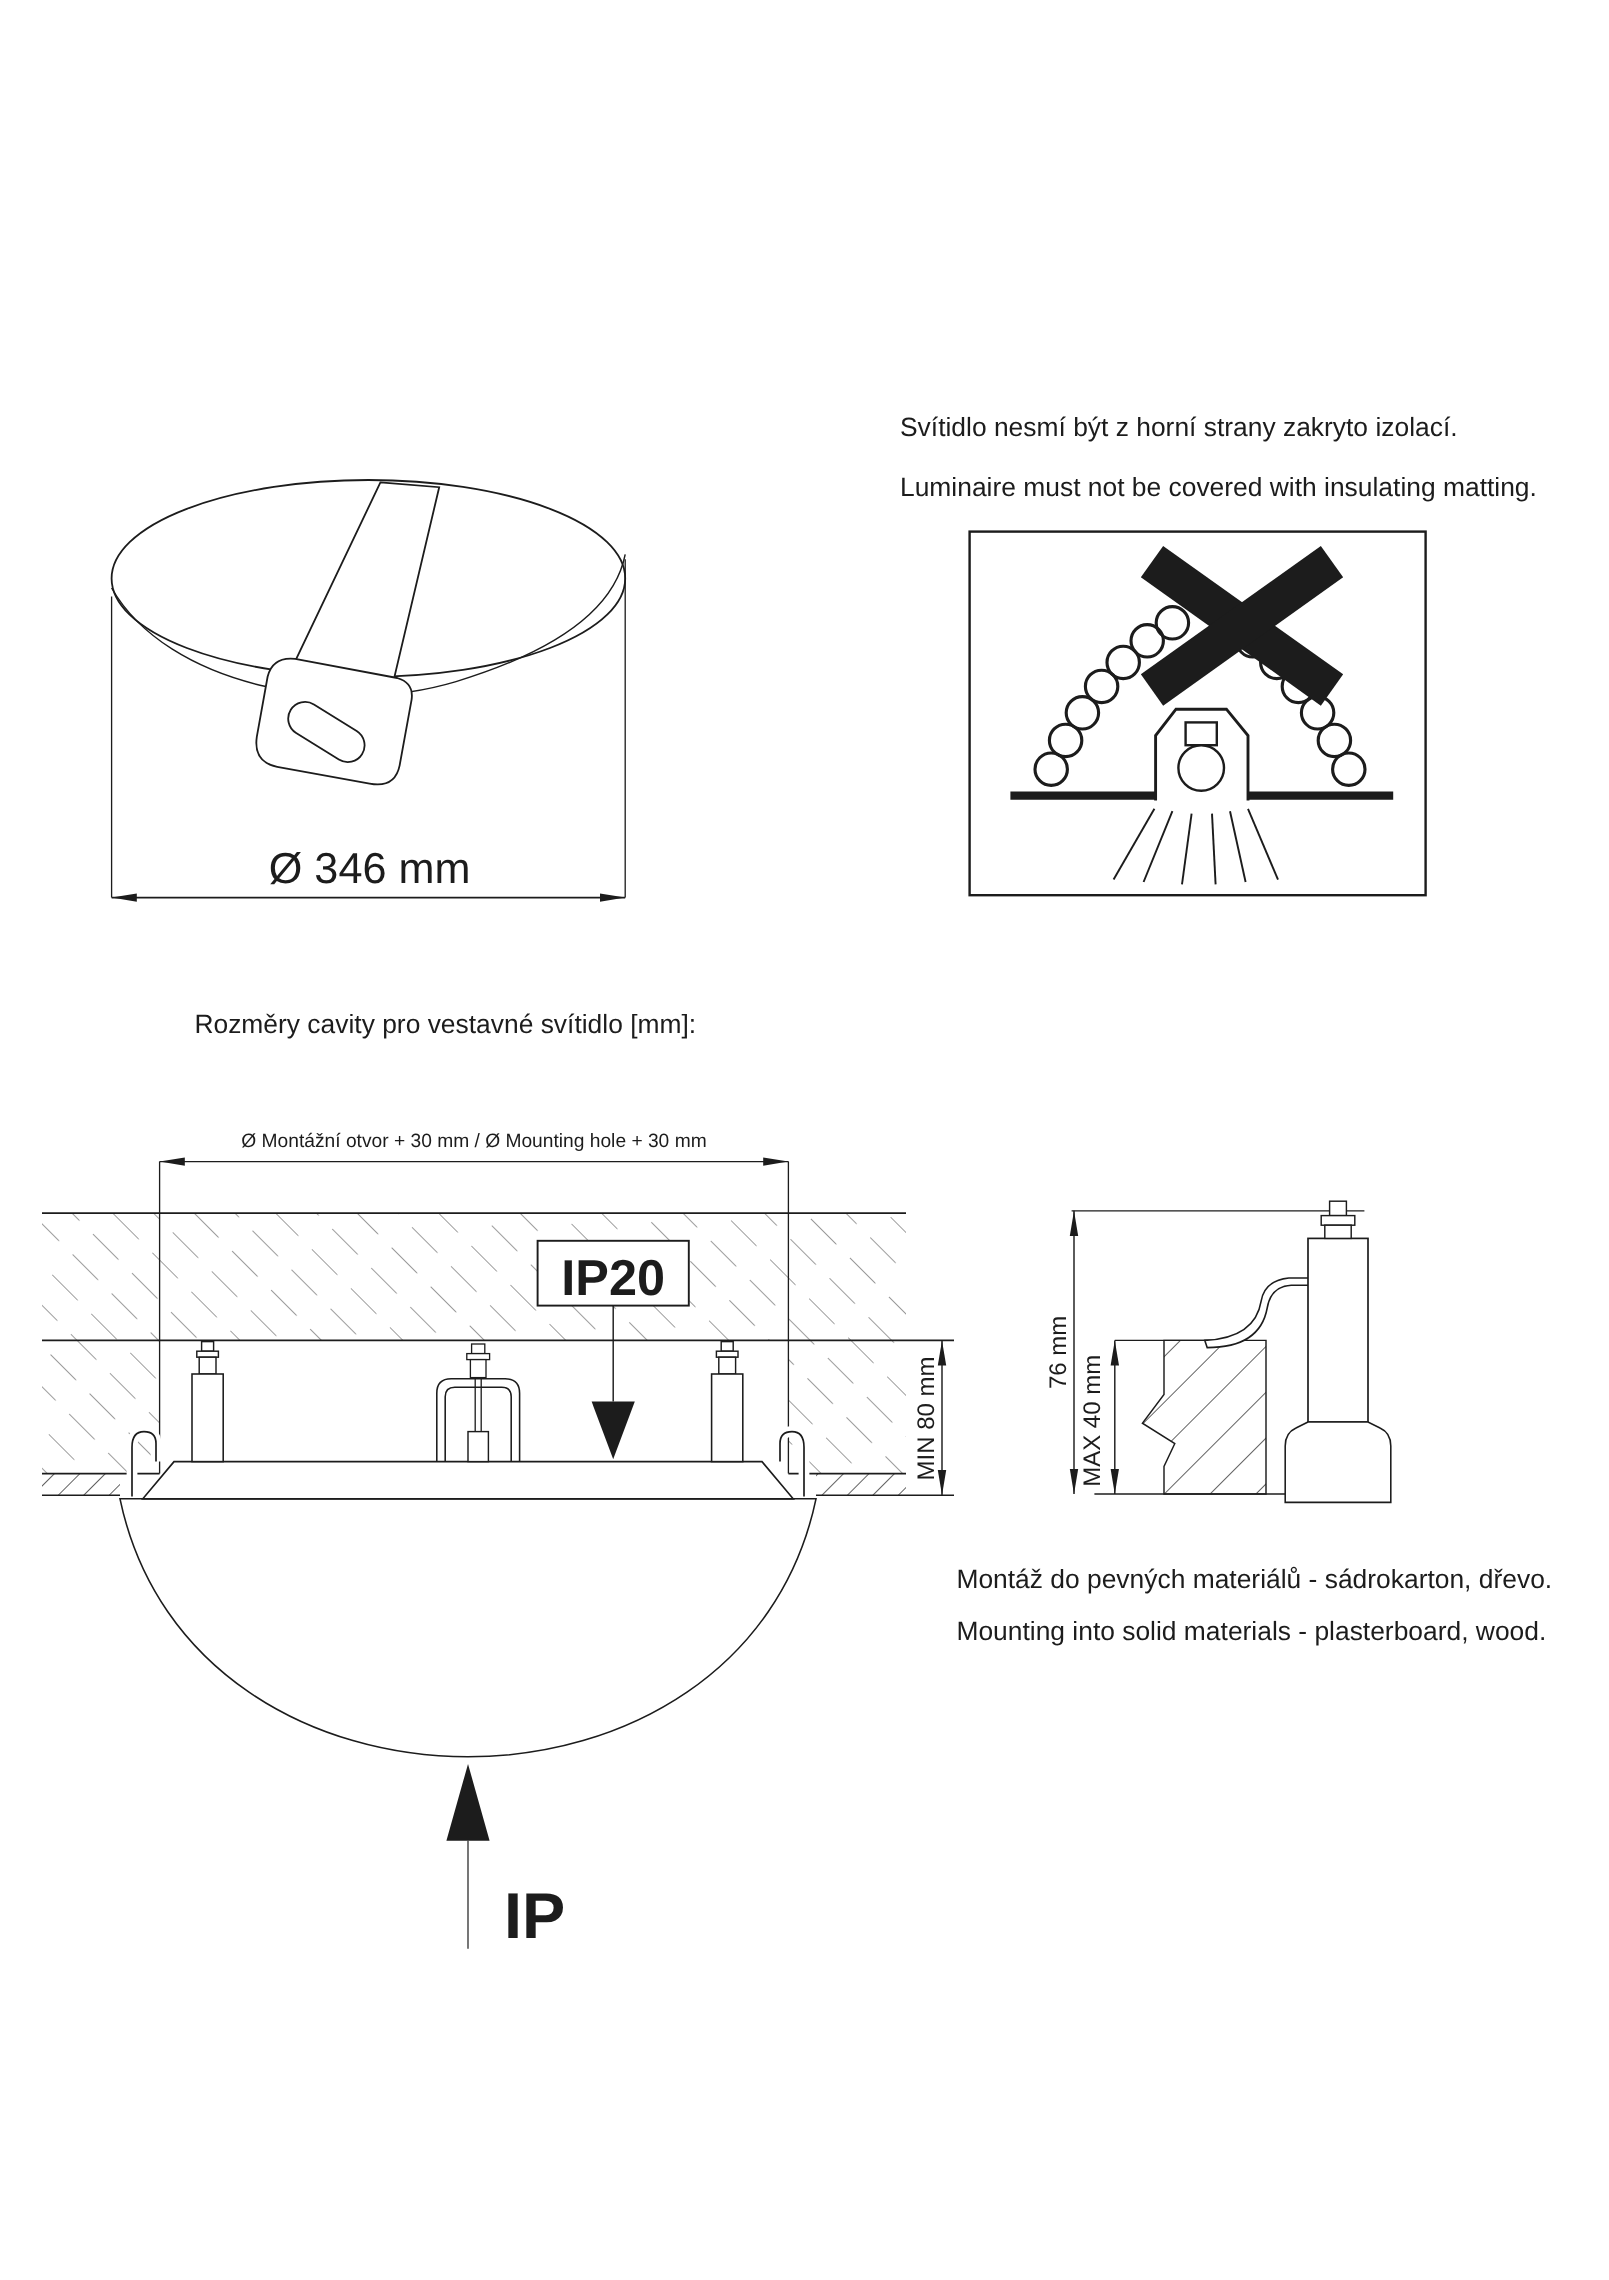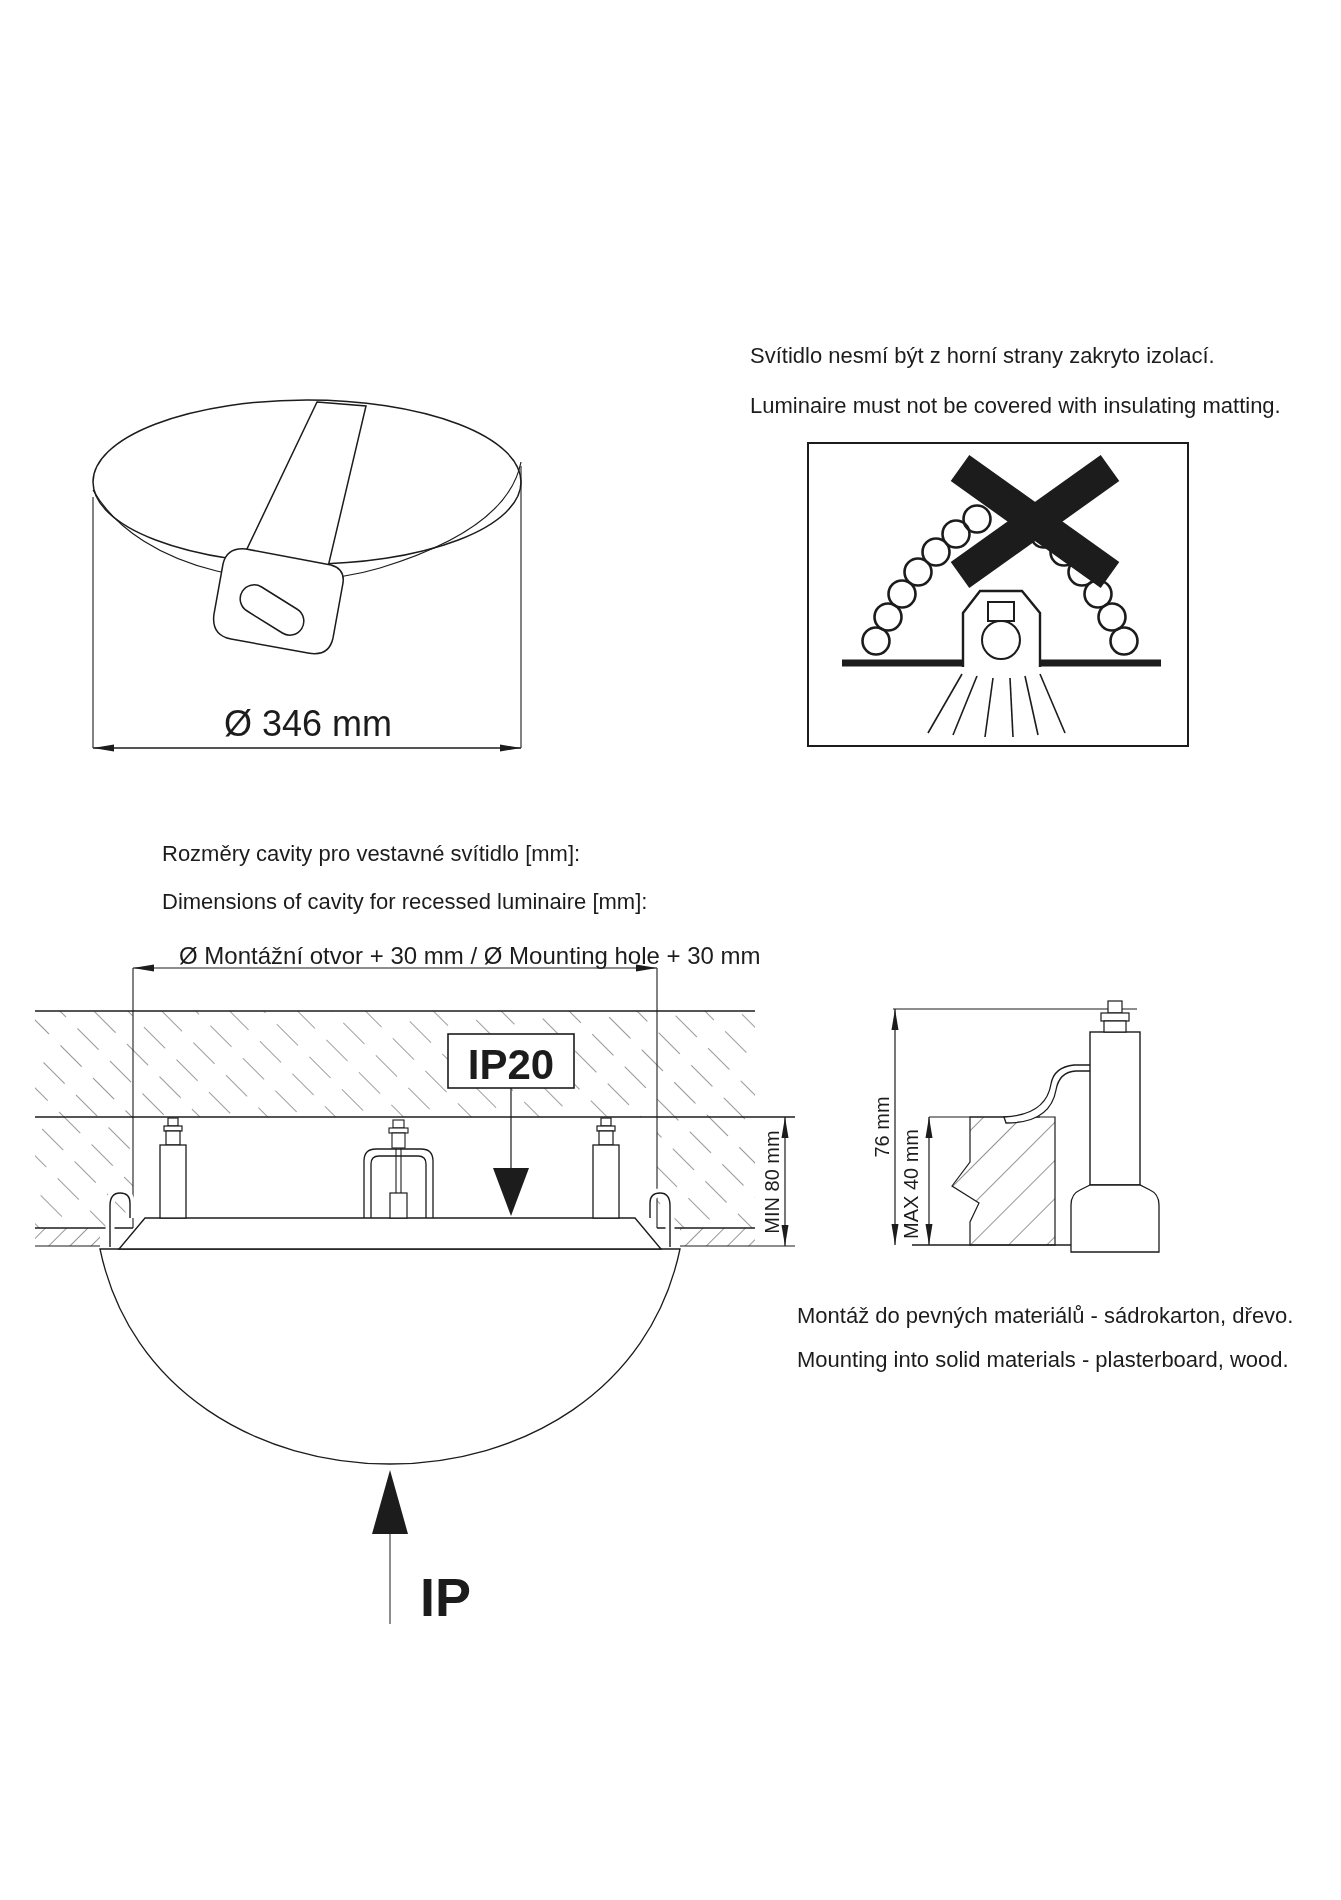--- a/index.html
+++ b/index.html
@@ -1,21 +1,21 @@
 <!DOCTYPE html>
 <html><head>
 <meta charset="utf-8">
 <style>
   html,body{margin:0;padding:0;background:#fff;}
   .canvas{position:relative;width:1341px;height:1900px;background:#fff;overflow:hidden;
           font-family:"Liberation Sans", sans-serif;color:#1c1c1c;padding-left:24px;}
   .art{position:absolute;left:0;top:0;}
   .txt{position:absolute;white-space:nowrap;line-height:1.1;}
   .t22{font-size:22px;}
-  .t20{font-size:24px;}
+  .t20{font-size:16px;}
   .dia{font-size:36px;}
   .ip20{position:absolute;left:448px;top:1034px;width:126px;height:62px;
         display:flex;align-items:center;justify-content:center;
         font-size:42px;font-weight:bold;}
   .iplabel{position:absolute;left:420px;top:1566px;font-size:54px;font-weight:bold;}
   .rot{position:absolute;width:140px;height:22px;text-align:center;
        transform:rotate(-90deg);transform-origin:center center;font-size:20px;}
   .center{text-align:center;}
 </style>
 </head>
@@ -177,21 +177,20 @@
     <path fill="#ffffff" stroke-width="1.3" d="M 1090 1185 L 1080 1190 Q 1071 1194 1071 1205 L 1071 1252 L 1159 1252 L 1159 1205 Q 1159 1194 1150 1190 L 1140 1185 Z"></path>
   </g>
 </svg>
 
 <div class="txt t22" style="left:750px;top:344px;">Svítidlo nesmí být z horní strany zakryto izolací.</div>
 <div class="txt t22" style="left:750px;top:394px;">Luminaire must not be covered with insulating matting.</div>
 
 <div class="txt dia center" style="left:178px;top:704px;width:260px;">Ø 346 mm</div>
 
 <div class="txt t22" style="left:162px;top:842px;">Rozměry cavity pro vestavné svítidlo [mm]:</div>
-<div class="txt t22" style="left:162px;top:890px;">Dimensions of cavity for recessed luminaire [mm]:</div>
 
 <div class="txt t20 center" style="left:179px;top:943px;width:432px;">Ø Montážní otvor + 30 mm / Ø Mounting hole + 30 mm</div>
 
 <div class="ip20">IP20</div>
 
 <div class="rot" style="left:702px;top:1171px;">MIN 80 mm</div>
 
 <div class="rot" style="left:812px;top:1116px;">76 mm</div>
 
 <div class="rot" style="left:841px;top:1173px;">MAX 40 mm</div>

